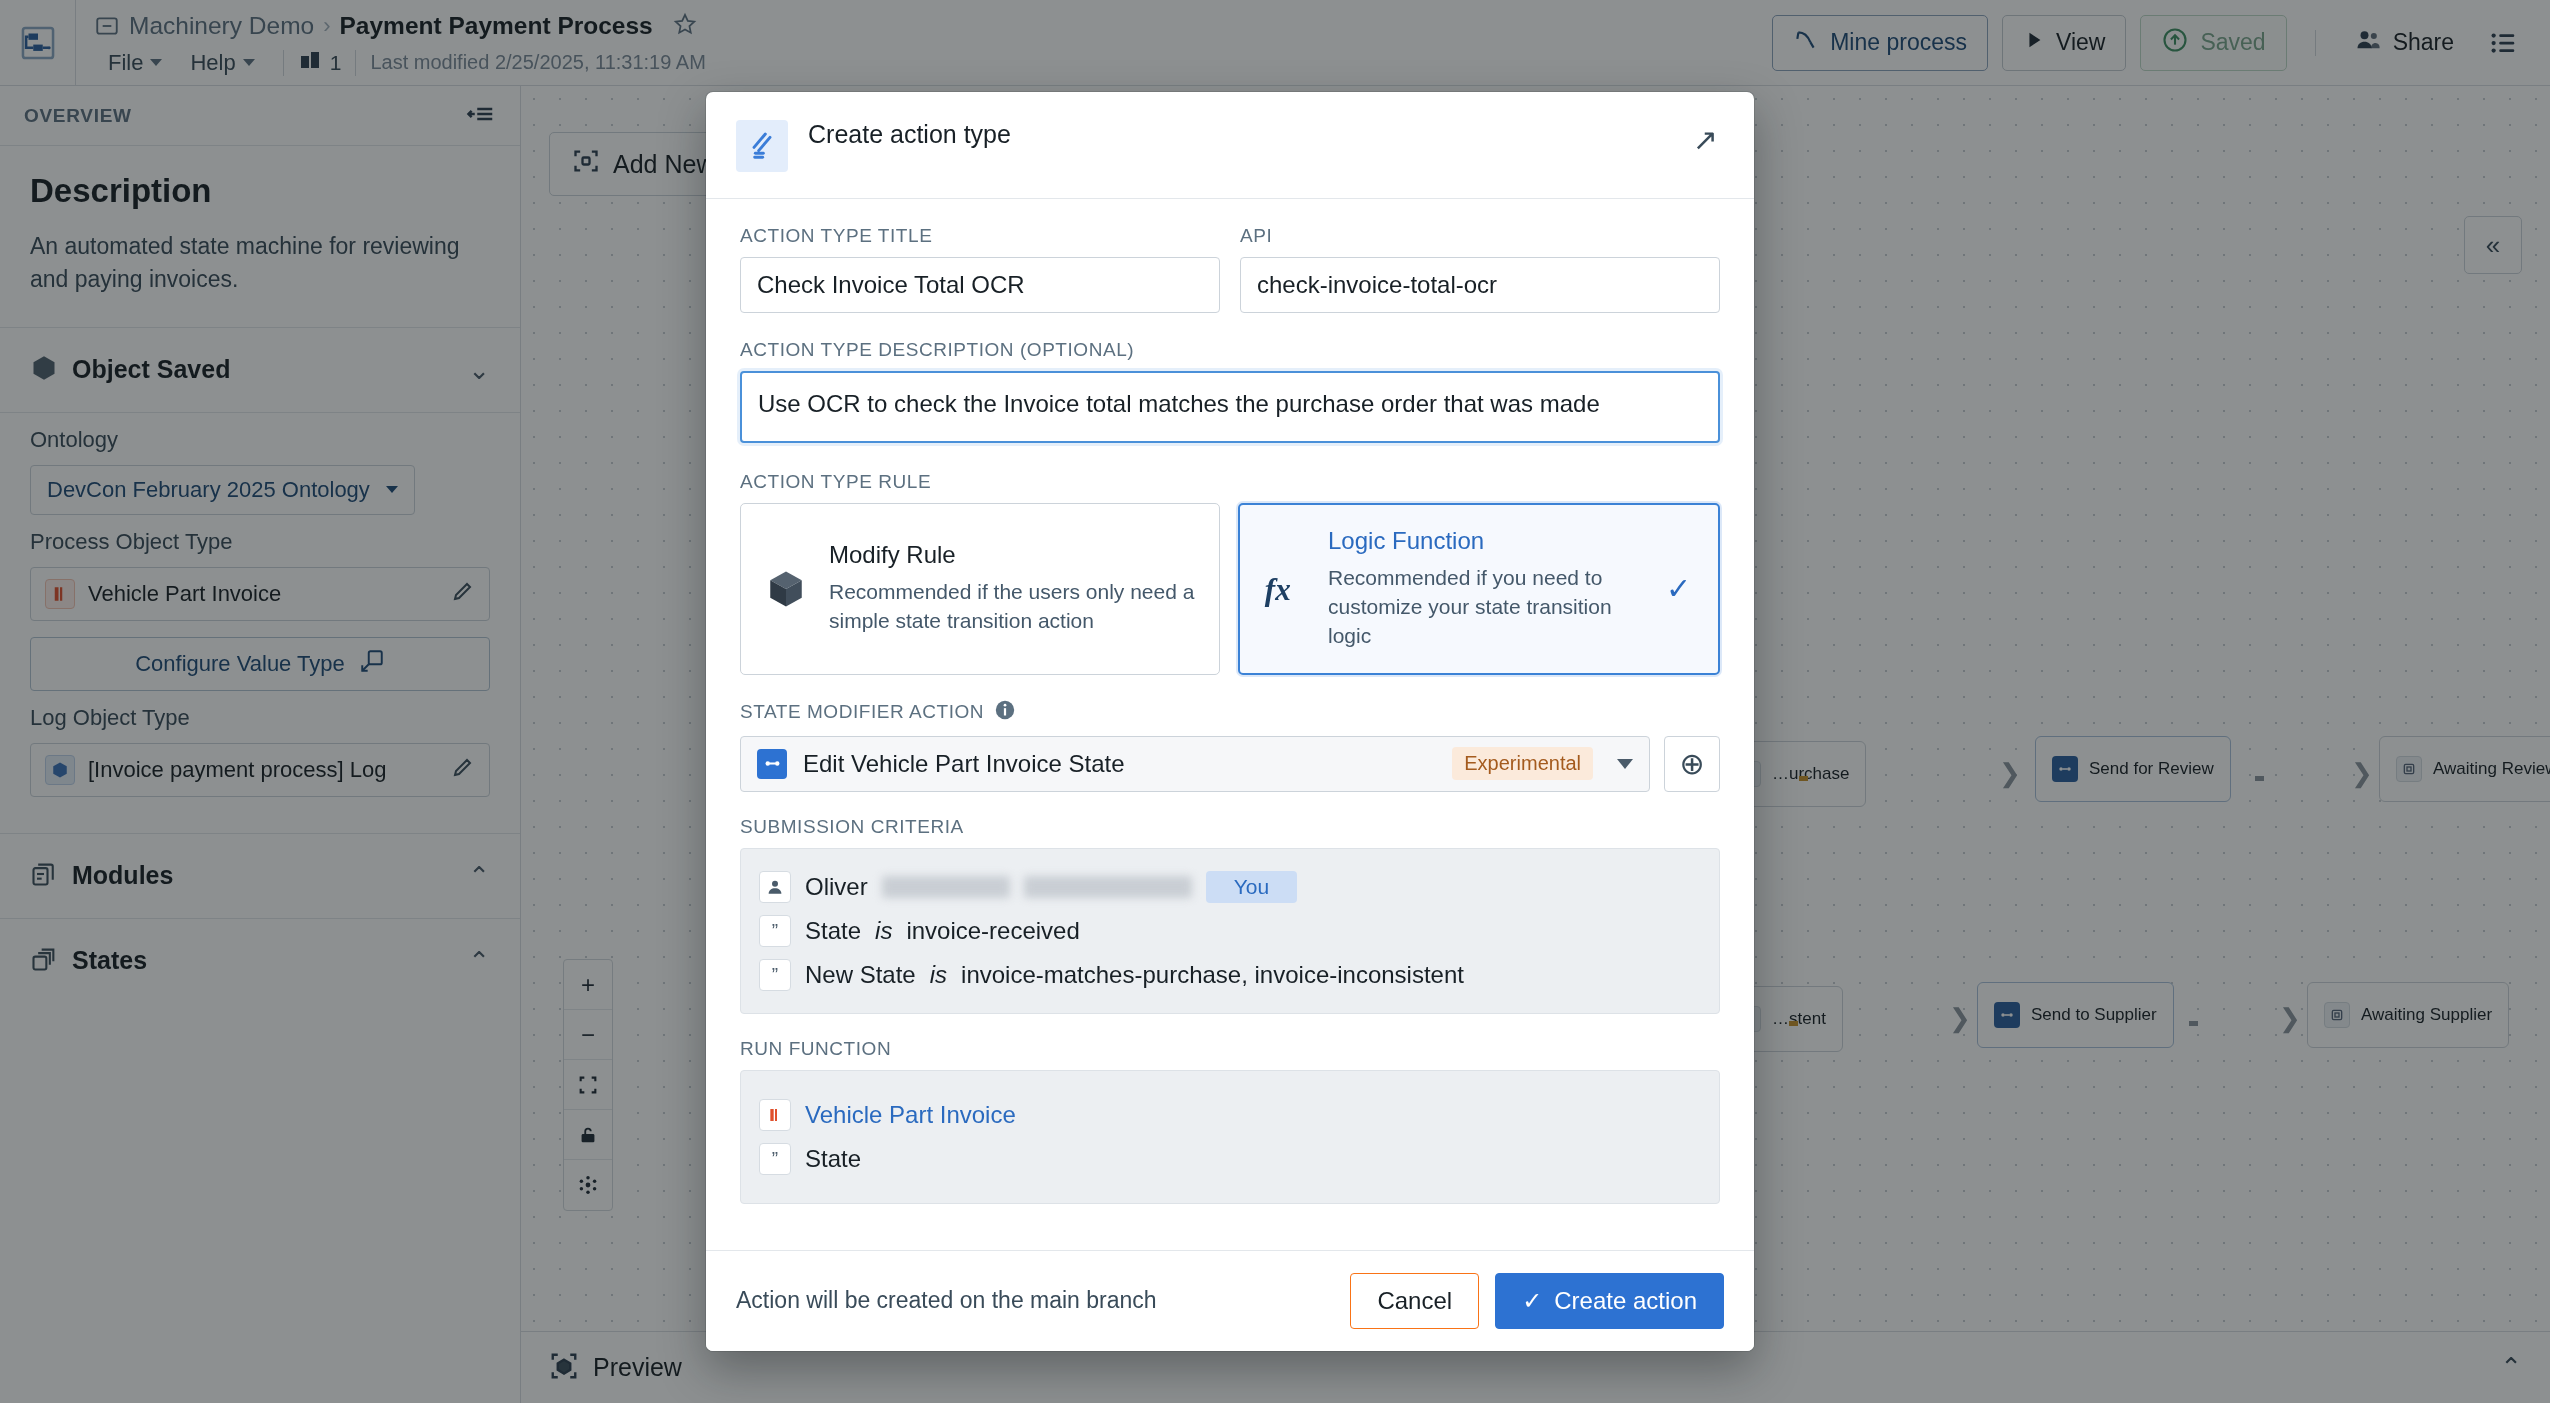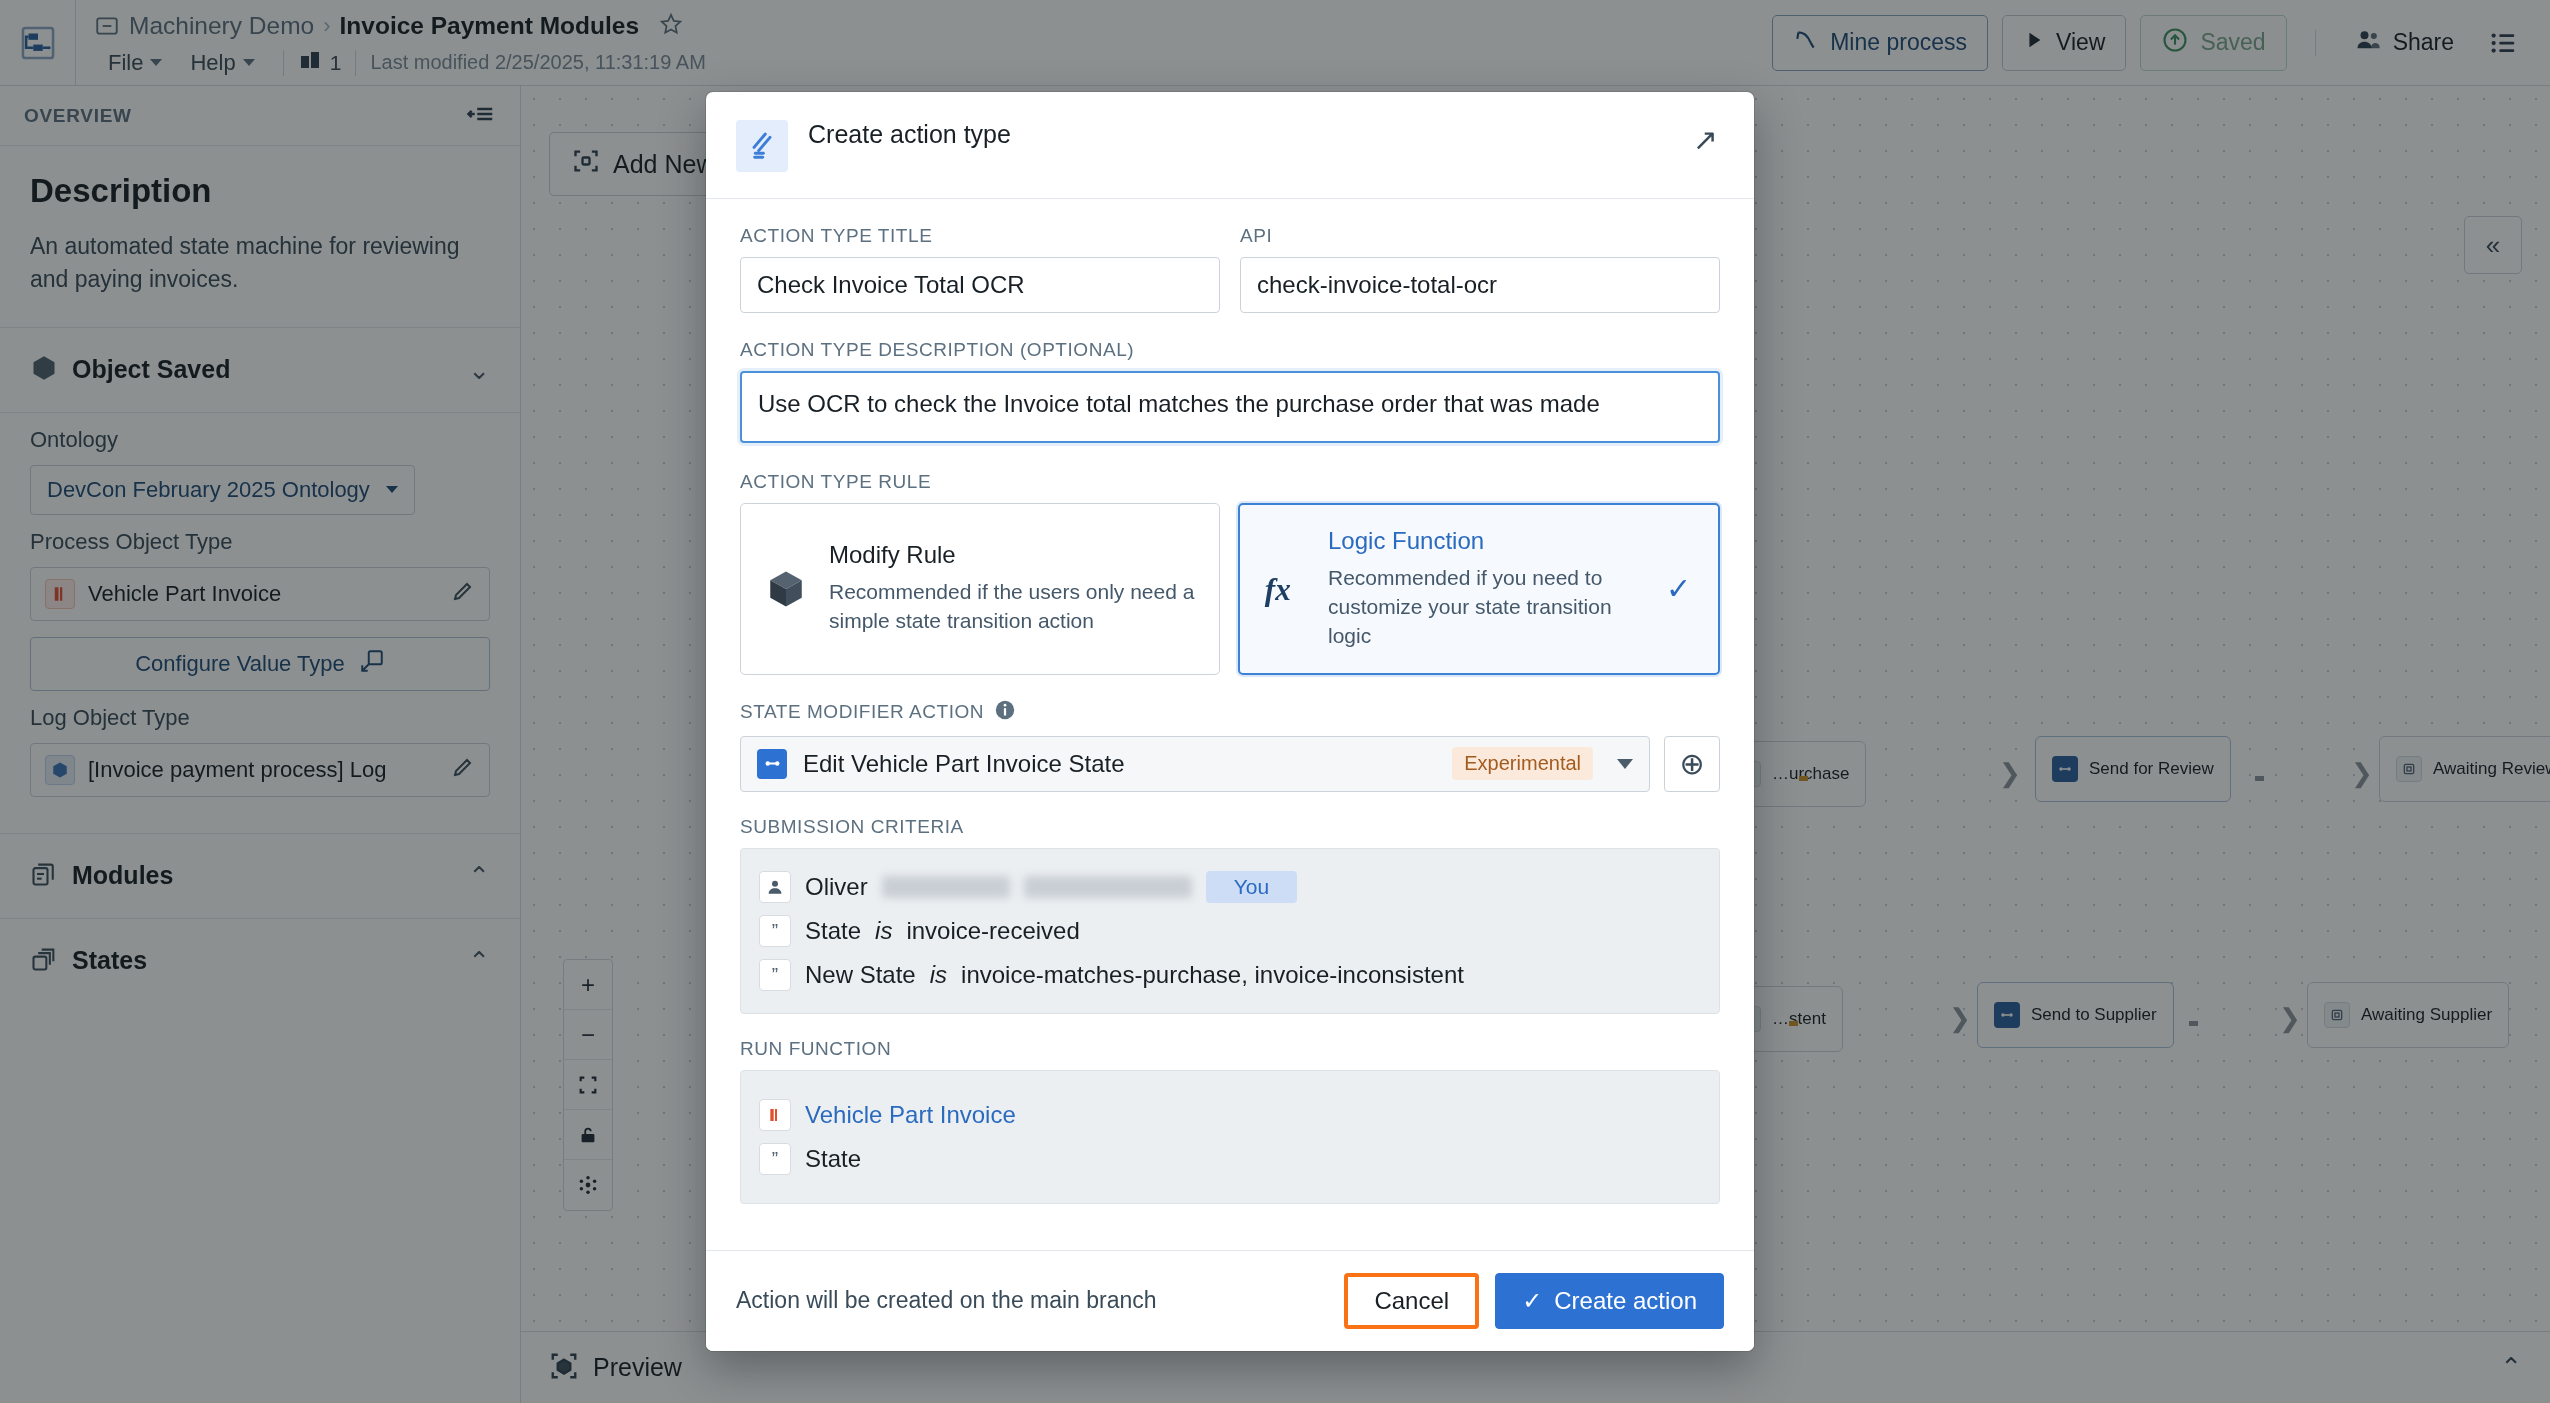--- a/index.html
+++ b/index.html
@@ -238,21 +238,21 @@
   .dlg-foot {
     display: flex; align-items: center; justify-content: space-between;
     border-top: 1px solid #e3e7eb; padding: 22px 30px; background: #fff;
   }
   .foot-note { font-size: 23px; color: #394b59; }
   .foot-btns { display: flex; gap: 16px; }
   .btn {
     height: 56px; padding: 0 26px; border-radius: 4px; font-size: 24px;
     display: flex; align-items: center; gap: 12px; font-family: inherit;
   }
-  .btn.secondary { background: #fff; border: 4px solid #f97316; color: #182026; }
+  .btn.secondary { background: #fff; border: 1px solid #f97316; color: #182026; }
   .btn.primary { background: #2d72d2; border: 1px solid #2d72d2; color: #fff; }
 </style>
 </head>
 <body>
 
 <div id="root">
 
   <div id="app-bg">
 
     <div class="topbar">
@@ -269,21 +269,21 @@
       <div class="topbar-main">
         <div class="crumbs">
           <span class="crumb-icon">
             <svg width="26" height="26" viewBox="0 0 24 24" fill="none" stroke="#5c7080" stroke-width="1.7">
               <rect x="3" y="5" width="18" height="14" rx="2"></rect>
               <path d="M8 12 h8"></path>
             </svg>
           </span>
           <span class="crumb-link">Machinery Demo</span>
           <span class="crumb-sep">›</span>
-          <span class="crumb-current">Invoice Payment Modules</span>
+          <span class="crumb-current">Payment Payment Process</span>
           <span class="star-icon">
             <svg width="26" height="26" viewBox="0 0 24 24" fill="none" stroke="#5c7080" stroke-width="1.6">
               <path d="M12 3.5l2.6 5.6 6 .7-4.5 4.2 1.2 6-5.3-3-5.3 3 1.2-6L3.4 9.8l6-.7z"></path>
             </svg>
           </span>
         </div>
         <div class="menurow">
           <div class="menuitem">
             <span>File</span>
             <i class="caret"></i>

